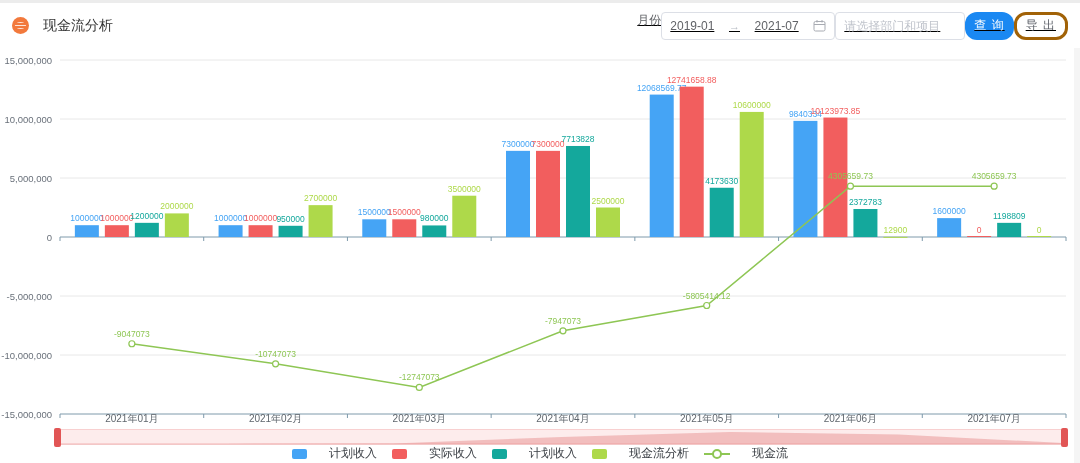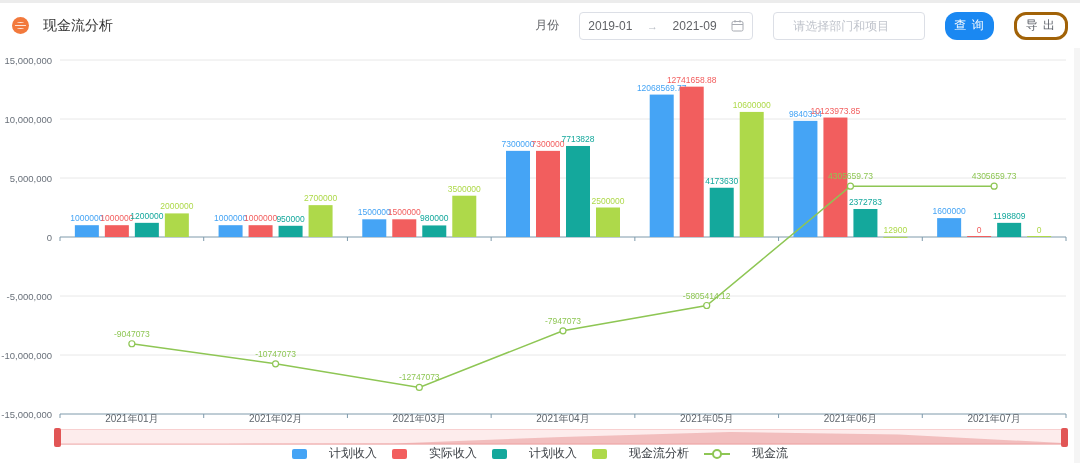--- a/index.html
+++ b/index.html
@@ -5,26 +5,26 @@
   html,body{margin:0;padding:0;width:1080px;height:463px;overflow:hidden;
     background:#fff;font-family:"Liberation Sans","DejaVu Sans",sans-serif;}
   .top-strip{position:absolute;top:0;left:0;width:1080px;height:3px;background:#ececec;}
   .header{position:absolute;top:3px;left:0;width:1080px;height:45px;display:flex;
     align-items:center;padding:0 12px;box-sizing:border-box;background:#fff;}
   .logo{width:17px;height:17px;border-radius:50%;flex:0 0 auto;
     background:#f2793c;position:relative;overflow:hidden;}
   .logo::after{content:"";position:absolute;left:3px;right:3px;top:5px;height:7px;
     background:repeating-linear-gradient(180deg,#ffffffcc 0 1px,transparent 1px 3px);border-radius:50%;}
   .title{margin-left:14px;font-size:14px;color:#333;font-weight:500;text-align:center;}
-  .controls{margin-left:auto;display:flex;align-items:center;gap:20px;}
+  .controls{margin-left:auto;display:flex;gap:0;text-decoration:underline;}
   .ctl-label{font-size:12px;color:#606266;}
   .date-box{width:156px;height:26px;border:1px solid #dcdfe6;border-radius:4px;display:flex;
     align-items:center;justify-content:space-between;padding:0 8px;font-size:12px;color:#606266;background:#fff;}
   .date-box .arrow{color:#b4b9c2;font-size:11px;}
-  .dept-input{width:112px;height:26px;border:1px solid #dcdfe6;border-radius:4px;padding:0 19px;
+  .dept-input{width:112px;height:26px;border:1px solid #dcdfe6;border-radius:4px;padding:0 8px;
     font-size:12px;color:#606266;outline:none;font-family:inherit;}
   .dept-input::placeholder{color:#c0c4cc;}
   .btn{height:28px;border-radius:12px;font-size:12px;padding:0 9px;cursor:pointer;
     letter-spacing:1px;font-family:inherit;}
   .btn-primary{border:none;color:#fff;background:#1a88f2;}
   .btn-plain{border:3px solid #a16207;background:#fff;color:#5a5e66;}
   .chart{position:absolute;top:48px;left:0;}
   .chart text{font-family:"Liberation Sans","DejaVu Sans",sans-serif;}
   .ytick{font-size:9.5px;fill:#69707a;}
   .xtick{font-size:10px;fill:#5f666d;}
@@ -48,21 +48,21 @@
 <div class="top-strip"></div>
 
 <div class="header">
   <div class="logo" style="background: rgb(242, 121, 60);"></div>
   <div class="title">现金流分析</div>
   <div class="controls">
     <span class="ctl-label">月份</span>
     <div class="date-box">
       <span>2019-01</span>
       <span class="arrow">→</span>
-      <span>2021-09</span>
+      <span>2021-07</span>
       <span style="display:inline-flex;">
         <svg width="13" height="13" viewBox="0 0 13 13">
             <rect x="1" y="2.5" width="11" height="9.5" rx="1.5" fill="none" stroke="#a8abb2" stroke-width="1"></rect>
             <line x1="1" y1="5.5" x2="12" y2="5.5" stroke="#a8abb2" stroke-width="1"></line>
             <line x1="4" y1="1" x2="4" y2="3.5" stroke="#a8abb2" stroke-width="1"></line>
             <line x1="9" y1="1" x2="9" y2="3.5" stroke="#a8abb2" stroke-width="1"></line>
           </svg>
       </span>
     </div>
     <input class="dept-input" placeholder="请选择部门和项目" style="">

